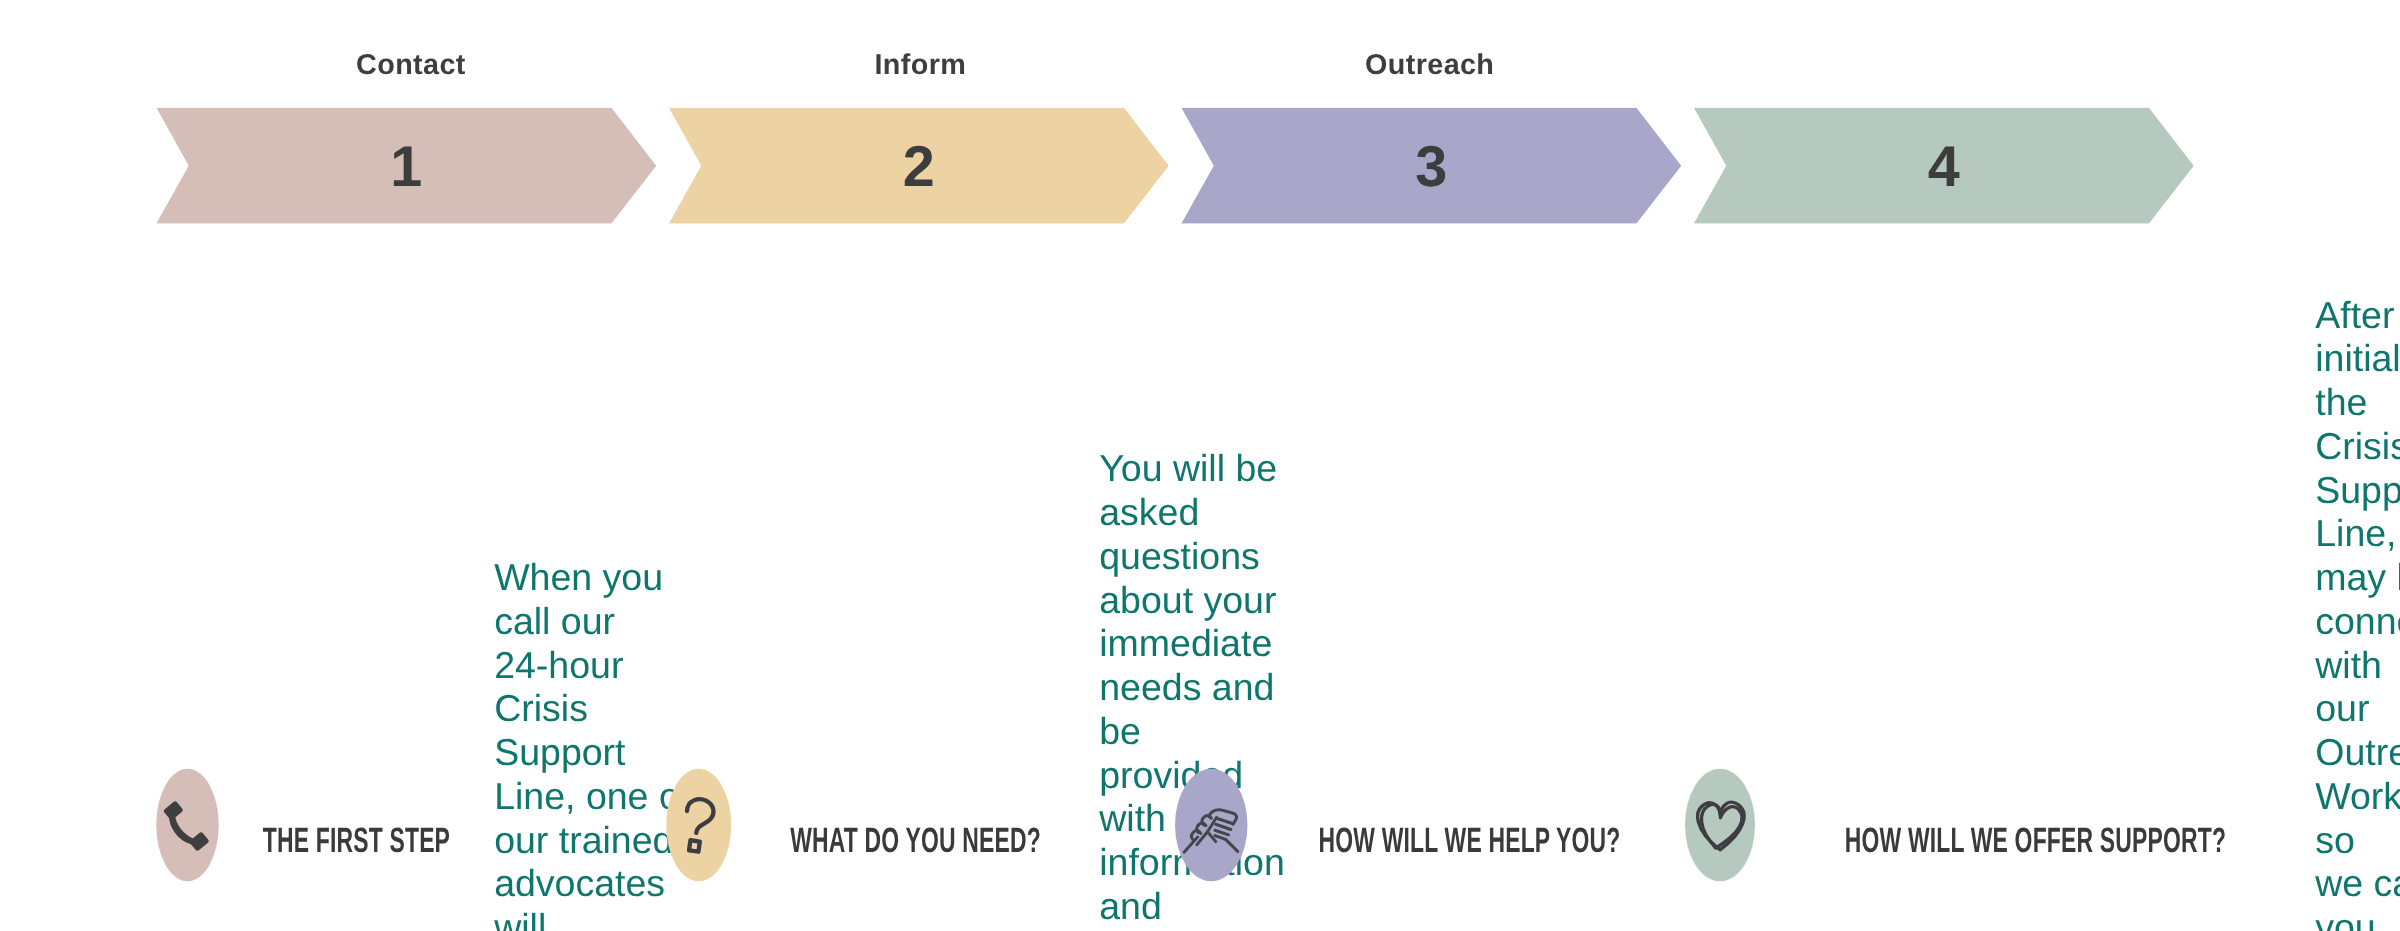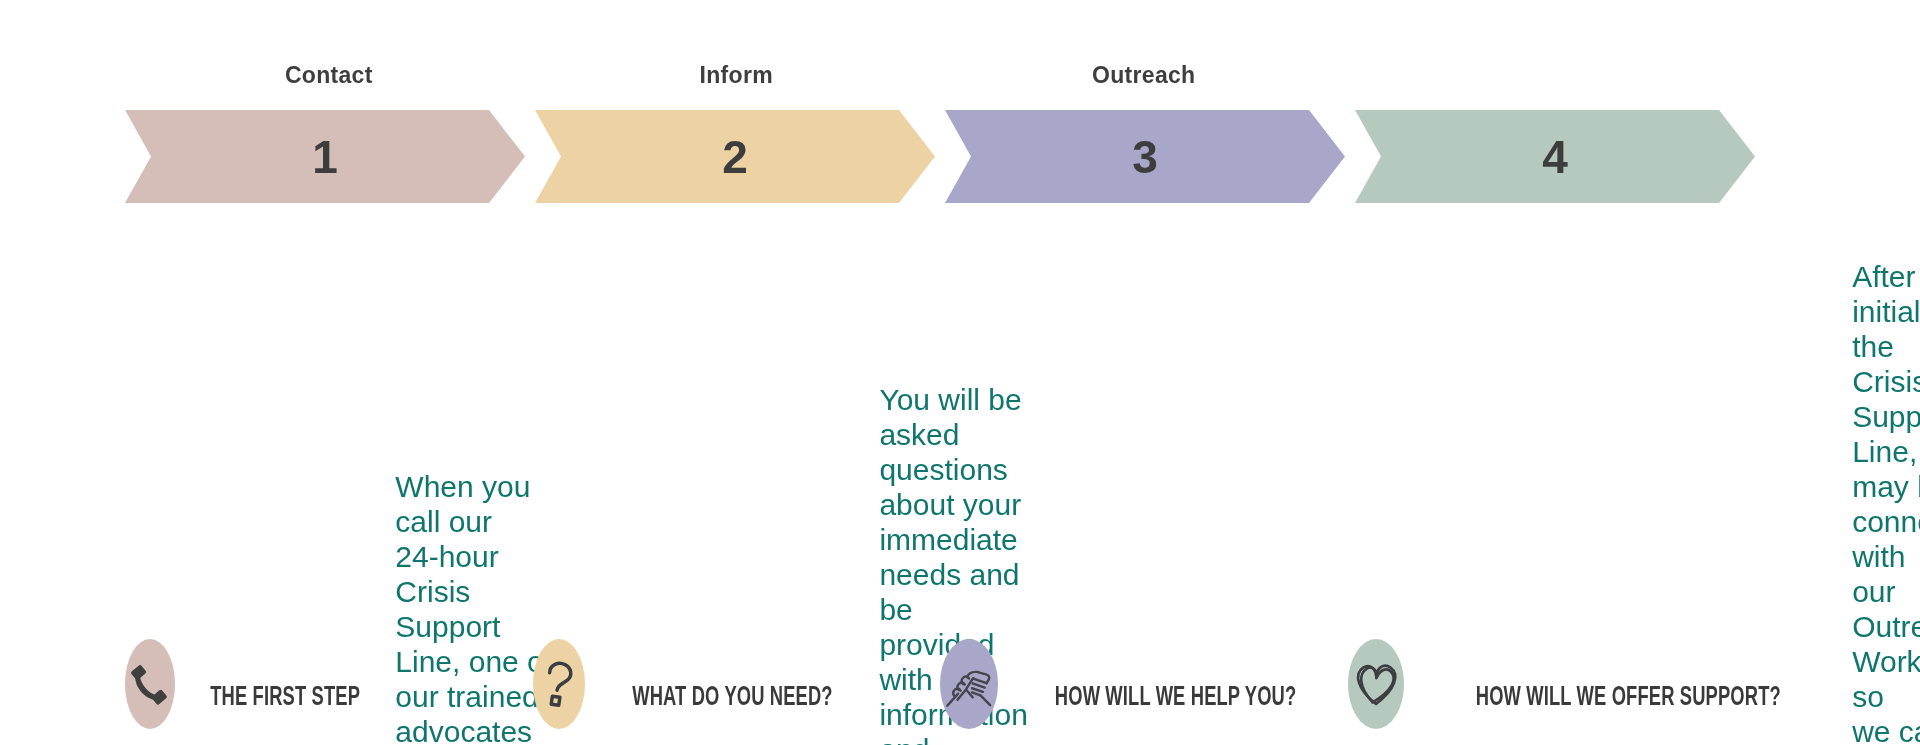--- a/index.html
+++ b/index.html
@@ -4,21 +4,21 @@
 <style>
   * { margin:0; padding:0; box-sizing:border-box; }
   html,body { background:#ffffff; }
   body { font-family:"Liberation Sans", sans-serif; }
   .stage {
     position:relative; width:1920px; height:745px; background:#ffffff; overflow:hidden;
   }
   .flow { position:absolute; left:125px; top:0; width:1630px; }
 
   
-  .labels-row { display:flex; margin-top:60px; }
+  .labels-row { display:flex; margin-top:36px; }
   .step-label {
     width:25%; text-align:center; font-size:23px; font-weight:bold;
     color:#3e3e3e; line-height:30px; letter-spacing:0.3px;
   }
 
   
   .chevrons-row { display:flex; gap:10px; margin-top:20px; height:93px; }
   .chevron {
     flex:1 1 0; display:flex; align-items:center; justify-content:center;
     clip-path: polygon(0% 0%, calc(100% - 36px) 0%, 100% 50%, calc(100% - 36px) 100%, 0% 100%, 26px 50%);

